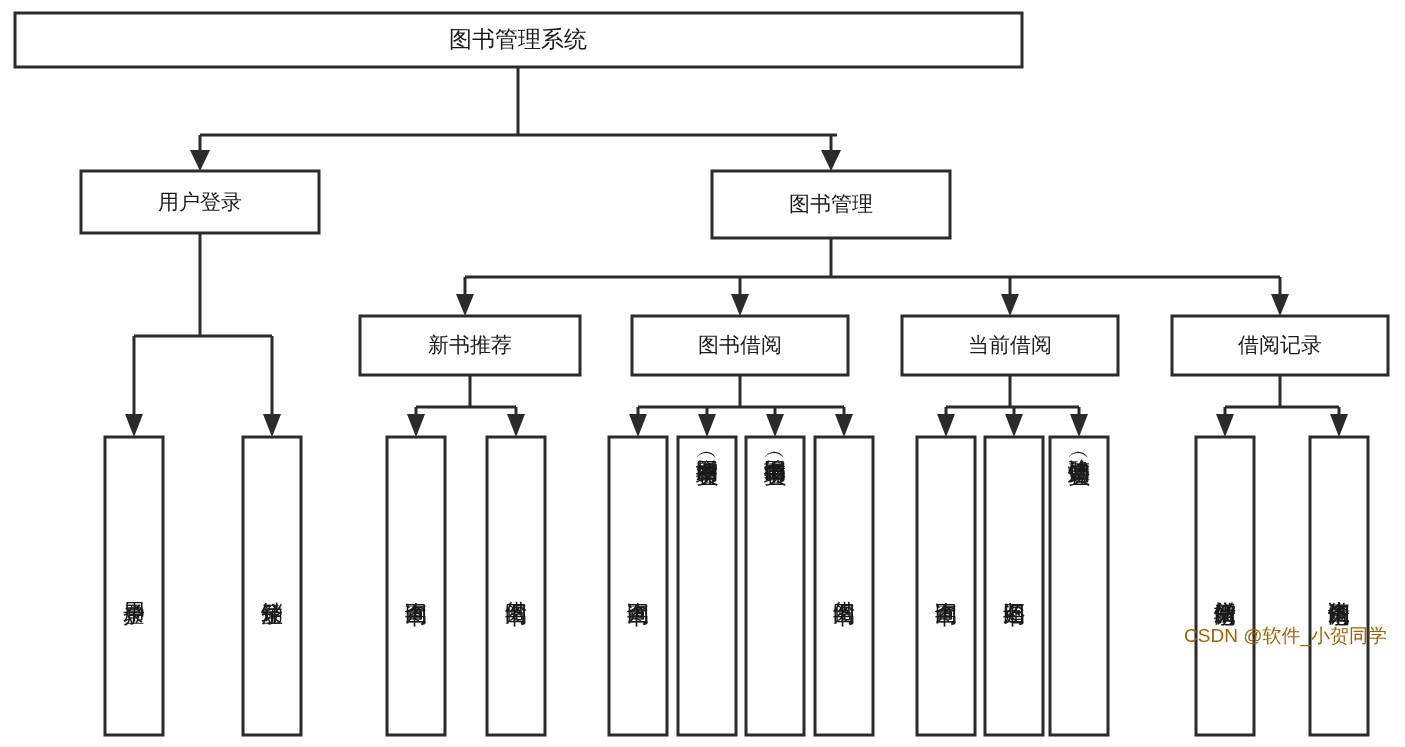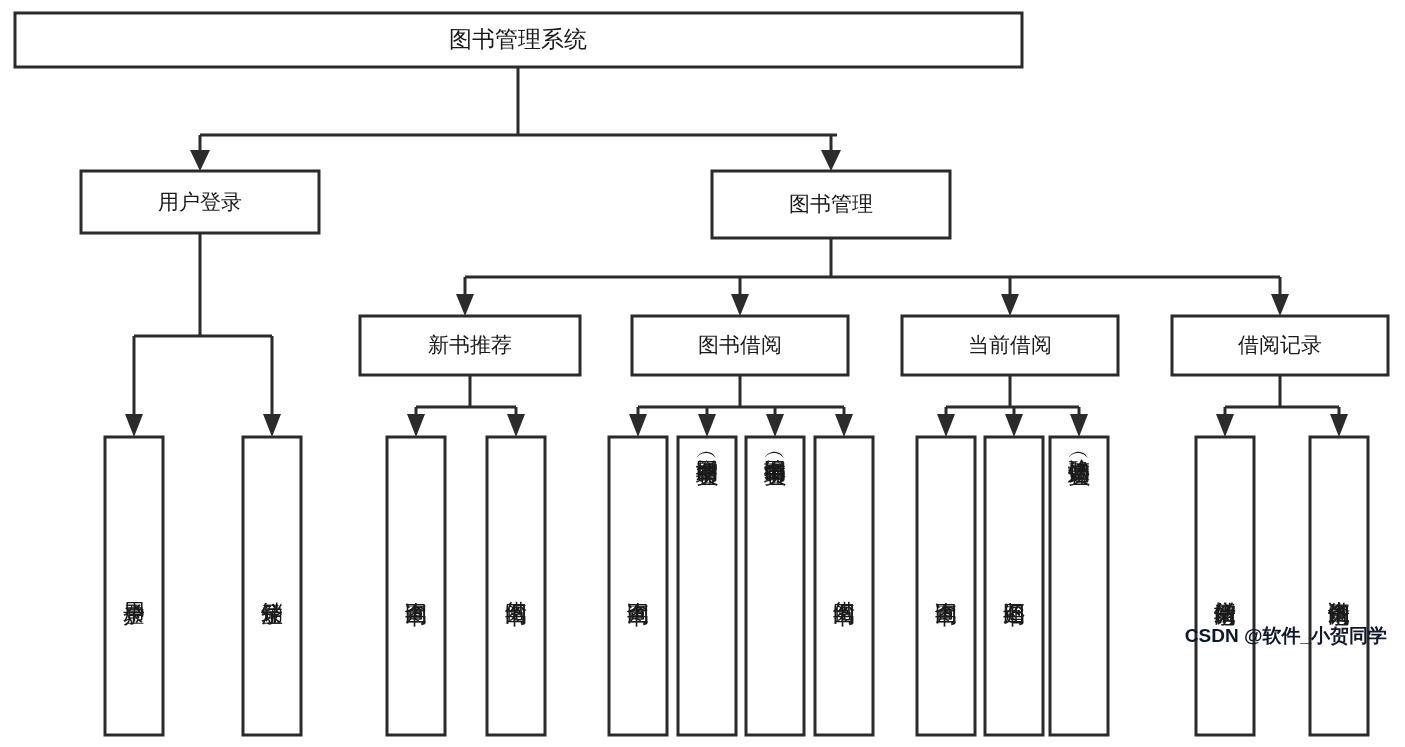--- a/index.html
+++ b/index.html
@@ -72,24 +72,23 @@
   }
   .vlabel.align-top {
     justify-content: flex-start;
   }
   .watermark {
     position: absolute;
     right: 18px;
     bottom: 6px;
     font-family: "Liberation Sans", "DejaVu Sans", sans-serif;
     font-size: 19px;
-    color: #0f172a;
+    color: #a16207;
     white-space: nowrap;
     user-select: none;
-    font-weight: bold;
   }
 </style>
 </head>
 <body>
 
 <div id="diagram-root">
 
   <svg class="diagram" viewBox="0 0 1405 747" xmlns="http://www.w3.org/2000/svg">
 
     <g>

